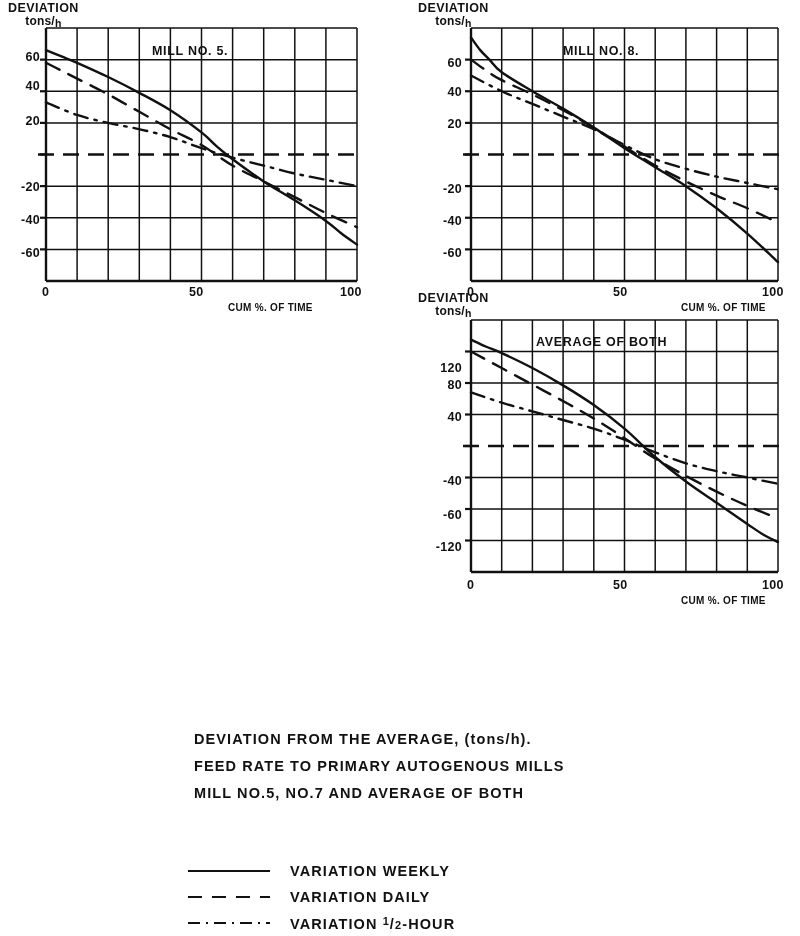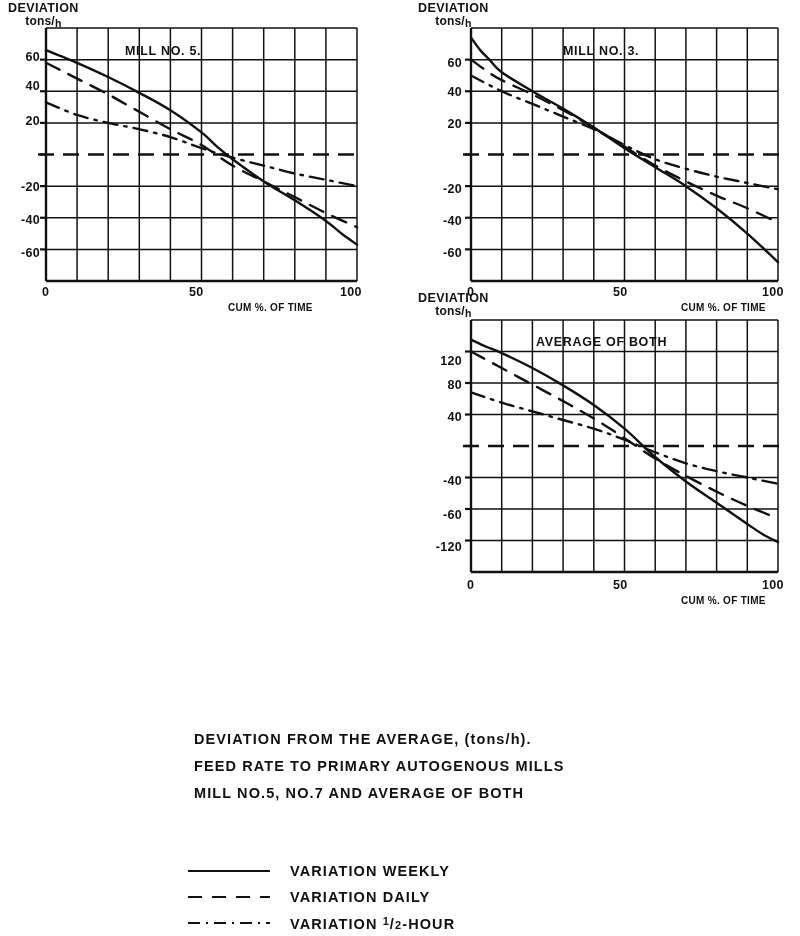--- a/index.html
+++ b/index.html
@@ -119,21 +119,21 @@
 <body>
 
 <div class="figure-root">
 
   <div class="chart-block" style="left:0px; top:0px; width:400px; height:320px;">
     <div class="axis-title" style="left:8px; top:2px;">
       <span>DEVIATION</span>
       <span class="unit"><span>tons/</span><sub>h</sub></span>
     </div>
 
-    <div class="chart-heading" style="left:125px; top:44px;">MILL NO. 5.</div>
+    <div class="chart-heading" style="left:152px; top:44px;">MILL NO. 5.</div>
 
     <div class="ytick-label" style="left:2px;  top:50px;  width:38px;">60</div>
     <div class="ytick-label" style="left:2px;  top:79px;  width:38px;">40</div>
     <div class="ytick-label" style="left:2px;  top:114px; width:38px;">20</div>
     <div class="ytick-label" style="left:2px;  top:150px; width:38px;"></div>
     <div class="ytick-label" style="left:2px;  top:180px; width:38px;">-20</div>
     <div class="ytick-label" style="left:2px;  top:213px; width:38px;">-40</div>
     <div class="ytick-label" style="left:2px;  top:246px; width:38px;">-60</div>
 
     <div class="xtick-label" style="left:42px;  top:285px;">0</div>
@@ -175,21 +175,21 @@
         <path d="M46.00,102.32 C51.18,104.43 66.73,111.54 77.10,114.97 C87.47,118.39 97.83,120.50 108.20,122.88 C118.57,125.25 128.93,126.83 139.30,129.20 C149.67,131.57 160.03,133.94 170.40,137.11 C180.77,140.27 191.13,144.75 201.50,148.17 C211.87,151.60 222.23,154.76 232.60,157.66 C242.97,160.56 253.33,162.93 263.70,165.57 C274.07,168.20 284.43,171.10 294.80,173.48 C305.17,175.85 315.53,177.69 325.90,179.80 C336.27,181.91 351.82,185.07 357.00,186.13" fill="none" stroke="#111" stroke-width="2.4" stroke-linecap="round" stroke-linejoin="round" stroke-dasharray="14 7 2.5 7"></path>
       </svg>
   </div>
 
   <div class="chart-block" style="left:400px; top:0px; width:400px; height:320px;">
     <div class="axis-title" style="left:18px; top:2px;">
       <span>DEVIATION</span>
       <span class="unit"><span>tons/</span><sub>h</sub></span>
     </div>
 
-    <div class="chart-heading" style="left:163px; top:44px;">MILL NO. 3.</div>
+    <div class="chart-heading" style="left:163px; top:44px;">MILL NO. 8.</div>
 
     <div class="ytick-label" style="left:24px; top:56px;  width:38px;">60</div>
     <div class="ytick-label" style="left:24px; top:85px;  width:38px;">40</div>
     <div class="ytick-label" style="left:24px; top:117px; width:38px;">20</div>
     <div class="ytick-label" style="left:24px; top:150px; width:38px;"></div>
     <div class="ytick-label" style="left:24px; top:182px; width:38px;">-20</div>
     <div class="ytick-label" style="left:24px; top:214px; width:38px;">-40</div>
     <div class="ytick-label" style="left:24px; top:246px; width:38px;">-60</div>
 
     <div class="xtick-label" style="left:67px;  top:285px;">0</div>
@@ -233,21 +233,21 @@
   </div>
 
   <div class="chart-block" style="left:400px; top:290px; width:400px; height:330px;">
     <div class="axis-title" style="left:18px; top:2px;">
       <span>DEVIATION</span>
       <span class="unit"><span>tons/</span><sub>h</sub></span>
     </div>
 
     <div class="chart-heading" style="left:136px; top:45px;">AVERAGE OF BOTH</div>
 
-    <div class="ytick-label" style="left:14px; top:64px;  width:48px;">120</div>
+    <div class="ytick-label" style="left:14px; top:71px;  width:48px;">120</div>
     <div class="ytick-label" style="left:14px; top:88px;  width:48px;">80</div>
     <div class="ytick-label" style="left:14px; top:120px; width:48px;">40</div>
     <div class="ytick-label" style="left:14px; top:152px; width:48px;"></div>
     <div class="ytick-label" style="left:14px; top:184px; width:48px;">-40</div>
     <div class="ytick-label" style="left:14px; top:218px; width:48px;">-60</div>
     <div class="ytick-label" style="left:14px; top:250px; width:48px;">-120</div>
 
     <div class="xtick-label" style="left:67px;  top:288px;">0</div>
     <div class="xtick-label" style="left:213px; top:288px;">50</div>
     <div class="xtick-label" style="left:362px; top:288px;">100</div>

